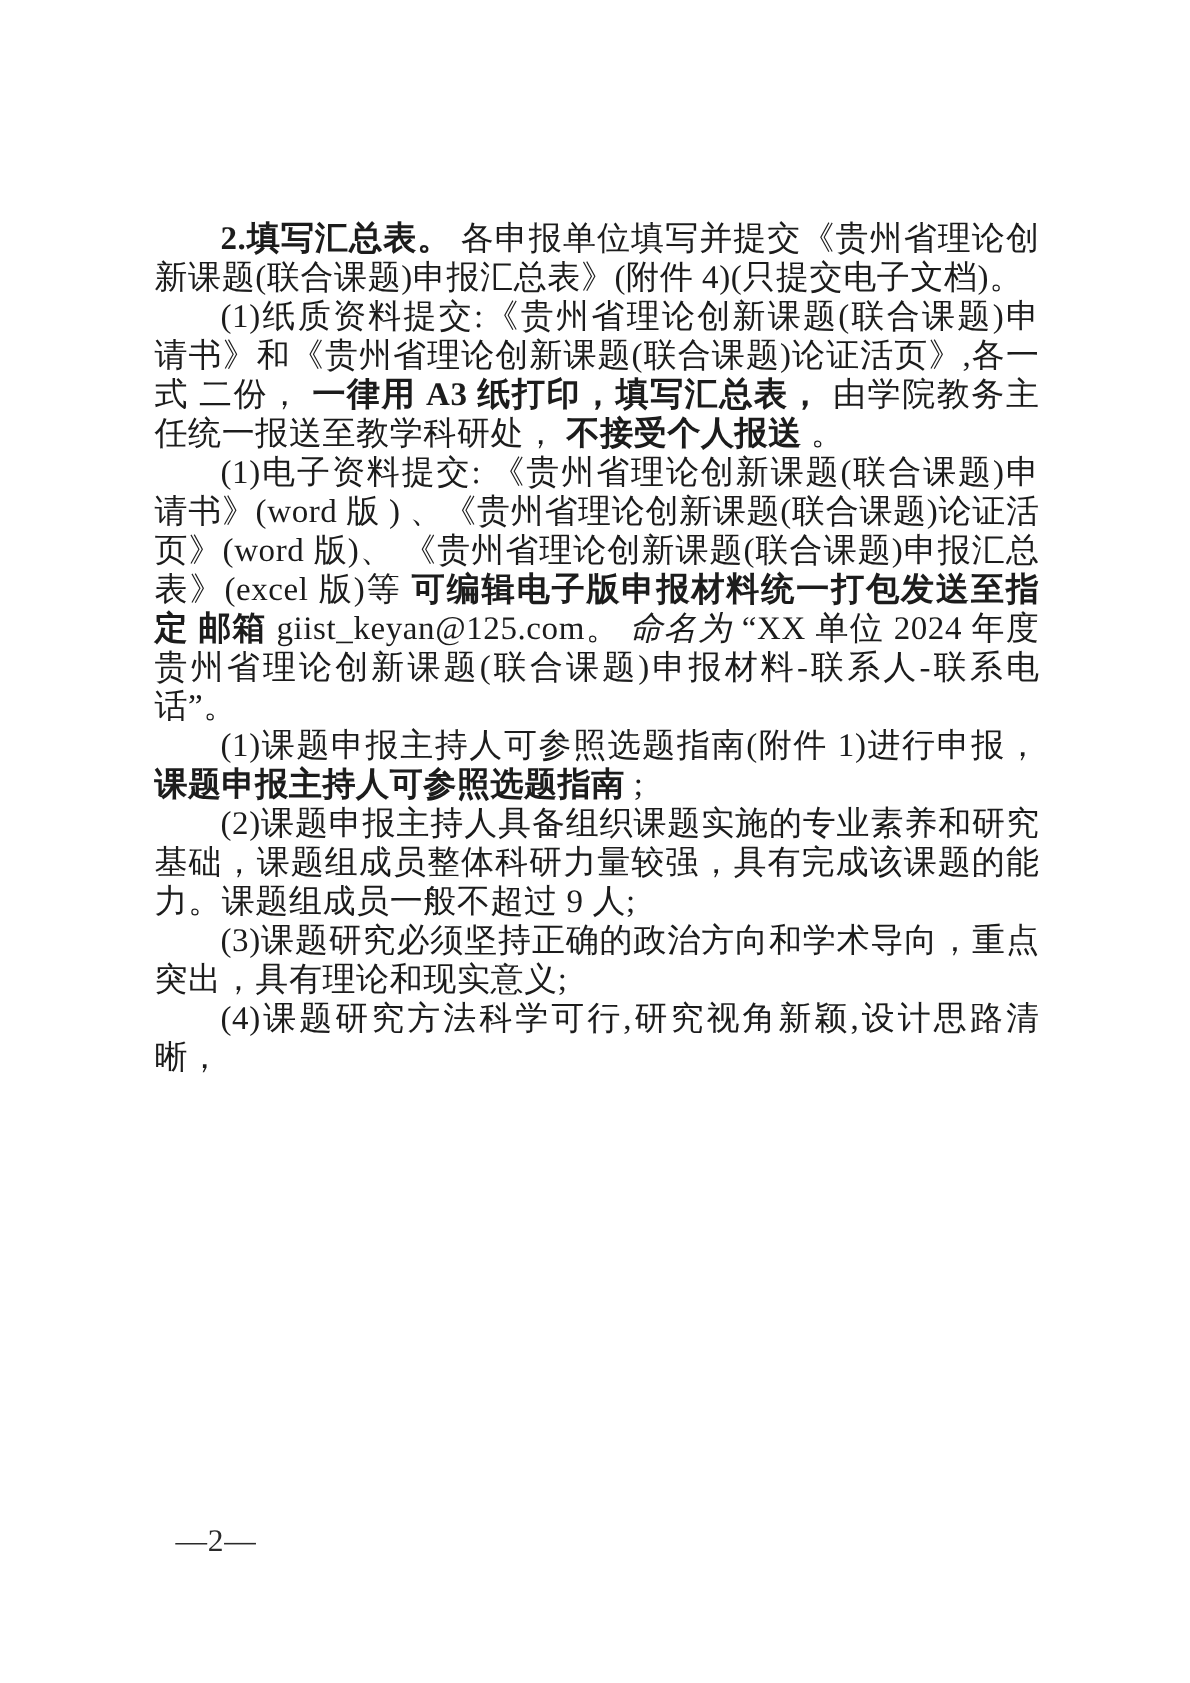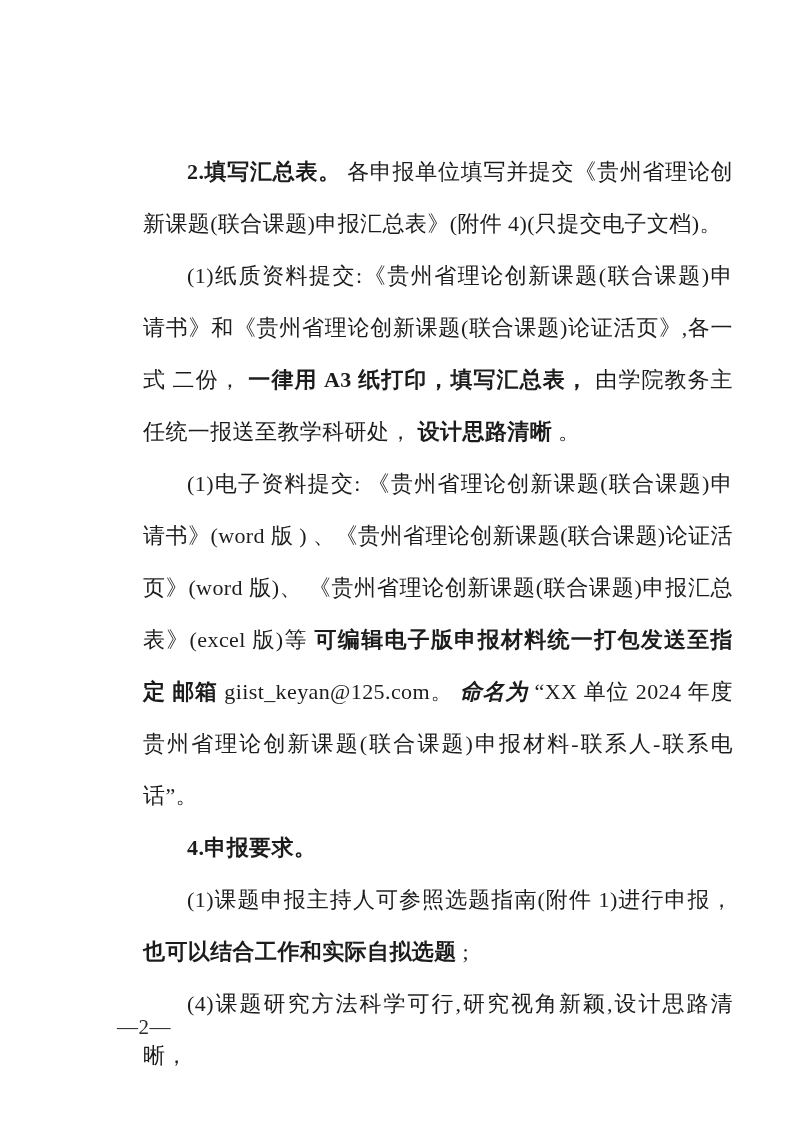--- a/index.html
+++ b/index.html
@@ -15,41 +15,40 @@
     overflow: hidden;
     font-family: "Liberation Serif", "DejaVu Serif", serif;
     color: #1c1c1c;
   }
   .content {
     position: absolute;
     left: 103px;
     top: 146px;
     width: 590px;
     font-size: 22px;
-    line-height: 52px;
+    line-height: 26px;
     text-align: justify;
     text-align-last: left;
     letter-spacing: 0.4px;
-    margin-left: 40px;
   }
   p.para {
     margin: 0;
     padding: 0;
     text-indent: 2em;
   }
   .run-normal {
     font-weight: normal;
     font-style: normal;
   }
   .run-bold {
     font-weight: bold;
     font-style: normal;
   }
   .run-bold-italic {
-    font-weight: bold;
+    font-weight: normal;
     font-style: italic;
   }
   .footer {
     position: absolute;
     left: 117px;
     top: 1012px;
     font-size: 21px;
     line-height: 30px;
     color: #2a2a2a;
     letter-spacing: 0.5px;
@@ -65,43 +64,46 @@
     <p class="para">
       <span class="run-bold">2.填写汇总表。</span>
       <span class="run-normal">各申报单位填写并提交《贵州省理论创新课题(联合课题)申报汇总表》(附件 4)(只提交电子文档)。</span>
     </p>
 
 
     <p class="para">
       <span class="run-normal">(1)纸质资料提交:《贵州省理论创新课题(联合课题)申 请书》和《贵州省理论创新课题(联合课题)论证活页》,各一式 二份，</span>
       <span class="run-bold">一律用 A3 纸打印，填写汇总表，</span>
       <span class="run-normal">由学院教务主任统一报送至教学科研处，</span>
-      <span class="run-bold">设计思路清晰</span>
+      <span class="run-bold">不接受个人报送</span>
       <span class="run-normal">。</span>
     </p>
 
     <p class="para">
       <span class="run-normal">(1)电子资料提交: 《贵州省理论创新课题(联合课题)申请书》(word  版 ) 、《贵州省理论创新课题(联合课题)论证活 页》(word 版)、 《贵州省理论创新课题(联合课题)申报汇总表》(excel 版)等</span>
       <span class="run-bold">可编辑电子版申报材料统一打包发送至指定 邮箱 </span>
       <span class="run-normal">giist_keyan@125.com。</span>
       <span class="run-bold-italic">命名为</span>
       <span class="run-normal">“XX 单位 2024 年度贵州省理论创新课题(联合课题)申报材料-联系人-联系电话”。</span>
     </p>
 
+
     <p class="para">
-      <span class="run-bold">4.申报要求。</span>
+      <span class="run-normal">(1)课题申报主持人可参照选题指南(附件 1)进行申报，</span>
+      <span class="run-bold">课题申报主持人可参照选题指南</span>
+      <span class="run-normal">;</span>
     </p>
 
     <p class="para">
-      <span class="run-normal">(1)课题申报主持人可参照选题指南(附件 1)进行申报，</span>
-      <span class="run-bold">也可以结合工作和实际自拟选题</span>
-      <span class="run-normal">;</span>
+      <span class="run-normal">(2)课题申报主持人具备组织课题实施的专业素养和研究基础，课题组成员整体科研力量较强，具有完成该课题的能力。课题组成员一般不超过 9 人;</span>
     </p>
 
-
+    <p class="para">
+      <span class="run-normal">(3)课题研究必须坚持正确的政治方向和学术导向，重点突出，具有理论和现实意义;</span>
+    </p>
 
     <p class="para">
       <span class="run-normal">(4)课题研究方法科学可行,研究视角新颖,设计思路清晰，</span>
     </p>
 
   </div>
 
   <div class="footer">—2—</div>
 
 </div>

